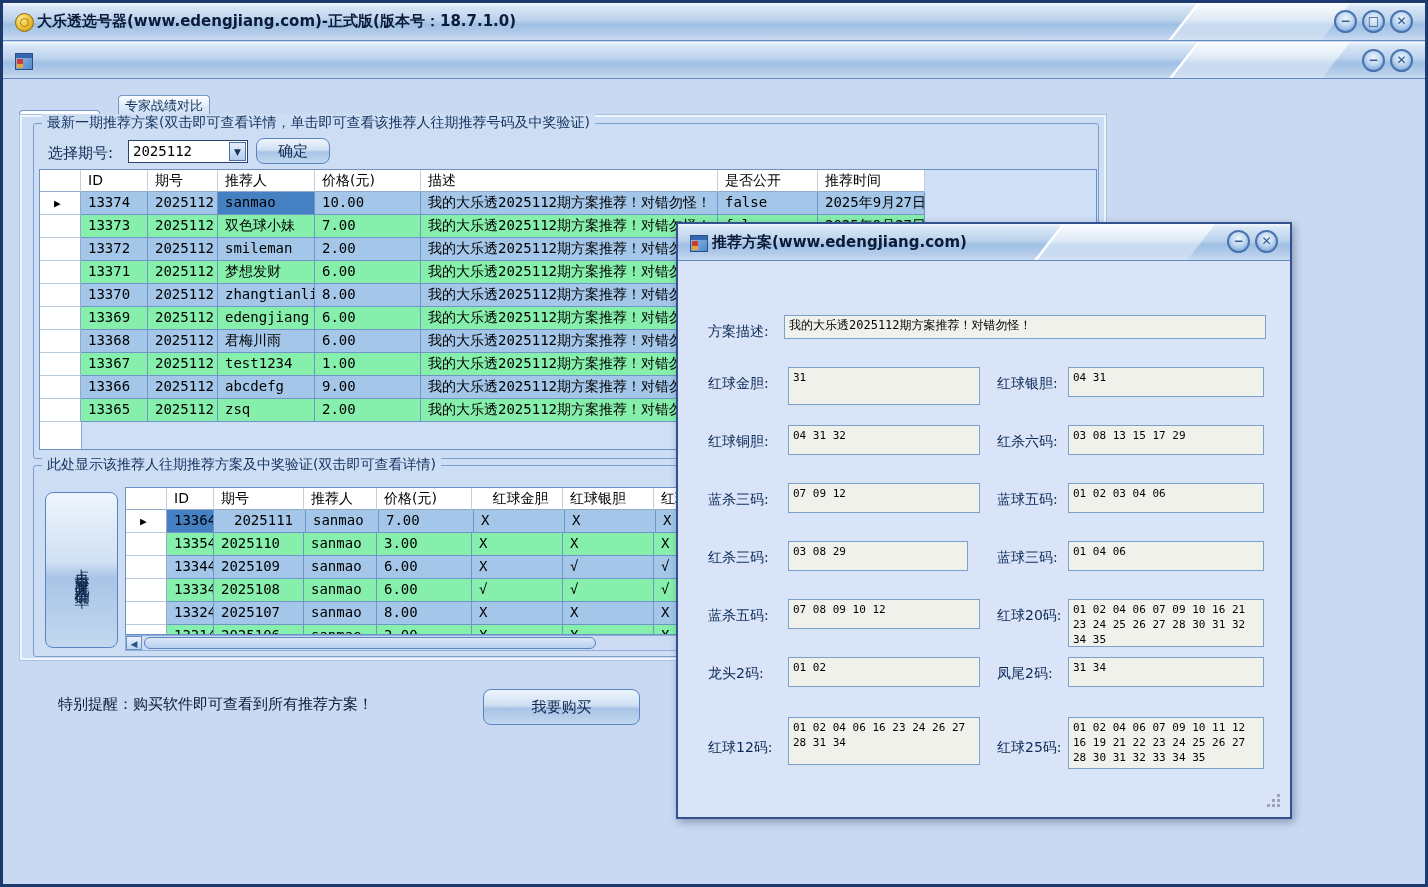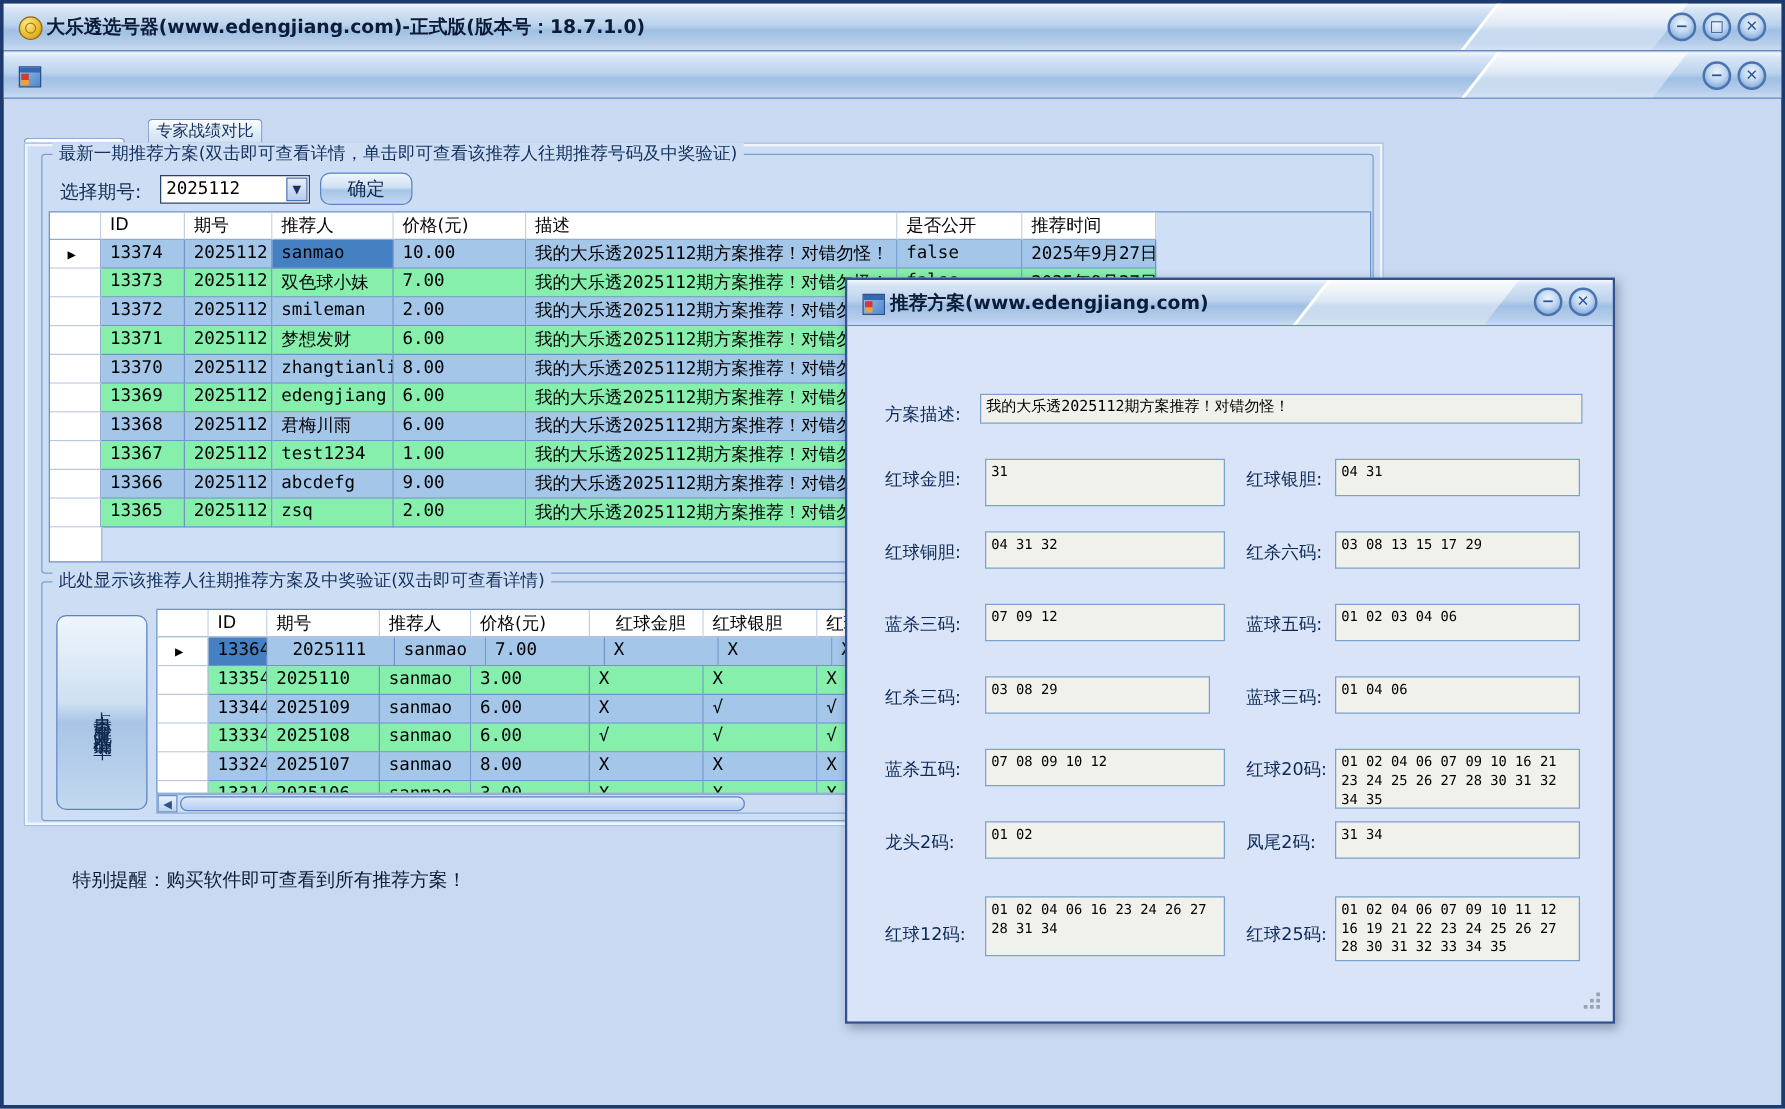--- a/index.html
+++ b/index.html
@@ -246,21 +246,21 @@
           <div class="g-hcell" style="width: 90px;">期号</div>
           <div class="g-hcell" style="width: 73px;">推荐人</div>
           <div class="g-hcell" style="width: 95px;">价格(元)</div>
           <div class="g-hcell" style="width: 91px; text-align: center;">红球金胆</div>
           <div class="g-hcell" style="width: 91px;">红球银胆</div>
           <div class="g-hcell" style="width: 91px;">红球铜胆</div>
         </div>
         <div class="g-row lt">
           <div class="g-rowsel" style="width: 41px;">▶</div>
           <div class="g-cell sel" style="width: 47px;">13364</div>
-          <div class="g-cell" style="width: 102px; padding-left: 20px;">2025111</div>
+          <div class="g-cell" style="width: 92px; padding-left: 20px;">2025111</div>
           <div class="g-cell" style="width: 73px;">sanmao</div>
           <div class="g-cell" style="width: 95px;">7.00</div>
           <div class="g-cell" style="width: 91px;">X</div>
           <div class="g-cell" style="width: 91px;">X</div>
           <div class="g-cell" style="width: 91px;">X</div>
         </div>
         <div class="g-row dk">
           <div class="g-rowsel" style="width: 41px;"></div>
           <div class="g-cell" style="width: 47px;">13354</div>
           <div class="g-cell" style="width: 90px;">2025110</div>
@@ -312,20 +312,21 @@
         </div>
       </div>
 
     <div class="hscroll" style="left:122px;top:632px;width:966px;">
       <span class="hs-arrow" style="left:0;">◀</span>
       <span class="hs-arrow" style="right:0;">▶</span>
       <span class="hs-thumb" style="left:18px;width:452px;"></span>
     </div>
 
     <span style="position:absolute;left:55px;top:692px;font-size:15px;color:#0b1b38;">特别提醒：购买软件即可查看到所有推荐方案！</span>
+    <div class="btn" style="left:480px;top:686px;width:157px;height:36px;line-height:34px;">我要购买</div>
   </div>
 
   <div class="dialog">
     <div class="titlebar">
       <span class="form-icon">
           <span class="bar"></span>
           <span class="r"></span>
           <span class="y"></span>
         </span>
       <span class="tb-title">推荐方案(www.edengjiang.com)</span>

